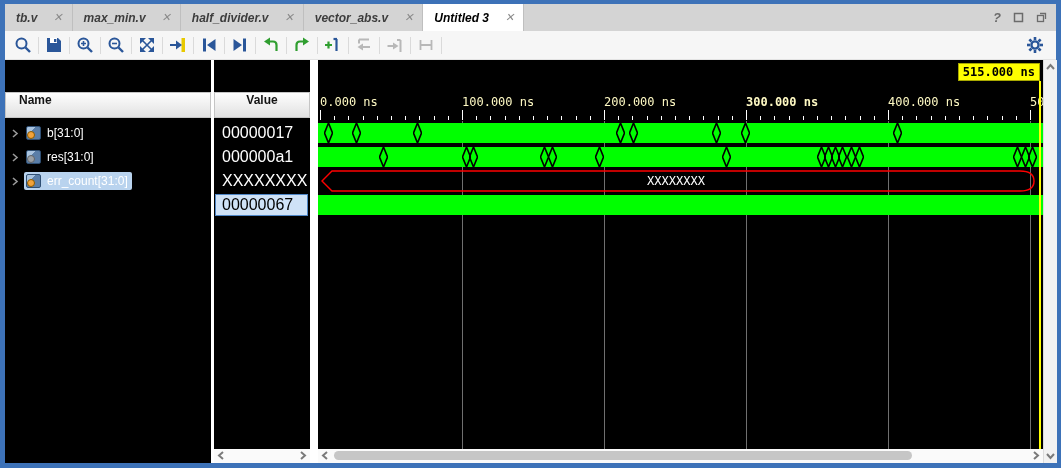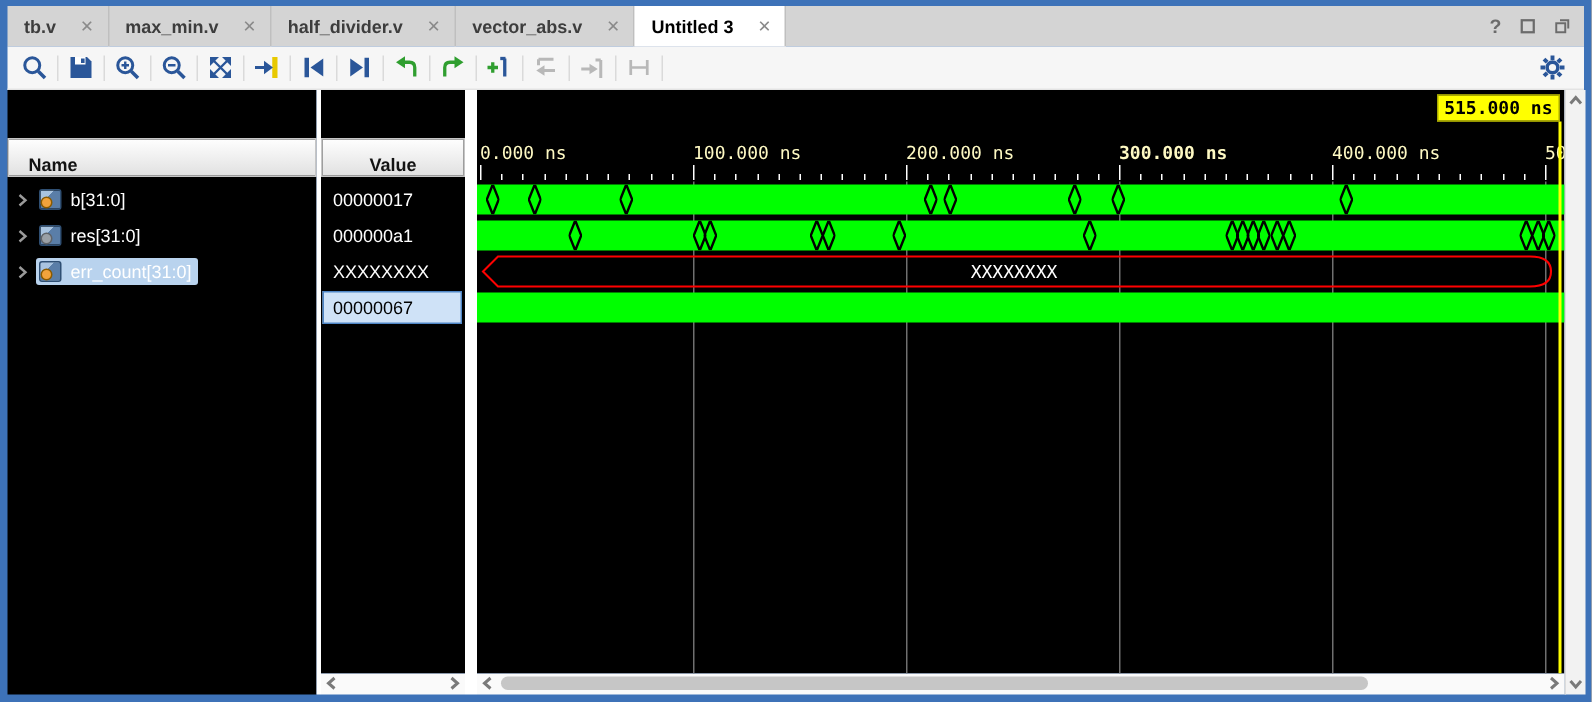--- a/index.html
+++ b/index.html
@@ -1,20 +1,20 @@
 <!DOCTYPE html>
 <html><head>
 <meta charset="utf-8">
 <style>
   html,body{margin:0;padding:0;background:#e8e8e8;}
   #app{position:relative;width:1061px;height:468px;background:#3d72b8;
        font-family:"Liberation Sans",sans-serif;overflow:hidden;}
   
   #tabbar{position:absolute;left:5px;top:4px;right:5px;height:27px;background:#d4d4d4;
-          display:flex;align-items:stretch;}
+          display:flex;align-items:stretch;font-style:italic;}
   .tab{display:flex;align-items:center;padding:0 9px 0 11px;border-right:1px solid #bfbfbf;
        font-size:12px;font-weight:bold;color:#3d3d3d;cursor:default;}
   .tab.active{background:#ffffff;color:#000;}
   .tab-label{margin-right:16px;}
   .tab-close{color:#8a8a8a;font-size:11px;font-weight:normal;}
   #win-controls{margin-left:auto;display:flex;align-items:center;gap:12px;padding-right:9px;}
   .winbtn{color:#6b6b6b;font-size:13px;font-weight:bold;display:flex;align-items:center;}
   
   #toolbar{position:absolute;left:5px;top:31px;right:5px;height:29px;background:#f6f6f6;
            display:flex;align-items:center;padding-left:5px;box-sizing:border-box;
@@ -26,34 +26,34 @@
   .blackpanel{position:absolute;background:#000;}
   #names-panel{left:5px;top:60px;width:206px;bottom:5px;}
   #values-panel{left:214px;top:60px;width:96px;bottom:19px;}
   #wave-panel{left:318px;top:60px;width:725px;bottom:19px;overflow:hidden;}
   .splitter{position:absolute;background:#ffffff;top:60px;bottom:5px;}
   #split1{left:211px;width:3px;}
   #split2{left:310px;width:8px;}
   .colheader{position:absolute;top:32px;left:0;right:0;height:26px;
              background:linear-gradient(#fefefe,#e1e1e1);border:1px solid #c5c5c5;
              box-sizing:border-box;color:#131313;font-size:12px;font-weight:bold;
-             display:flex;align-items:flex-end;}
+             display:flex;align-items:flex-start;}
   #name-header{padding-left:13px;}
   #value-header{justify-content:center;}
   .rows{position:absolute;top:61px;left:0;right:0;}
   .nrow{display:flex;align-items:center;height:24px;padding-left:6px;color:#fff;font-size:12px;}
   .chev{margin-right:5px;flex:0 0 auto;display:flex;}
   .sigwrap{display:flex;align-items:center;gap:6px;padding:2px 4px 2px 2px;border-radius:2px;}
   .sigwrap.sel{background:#b9d3ee;}
   .sigicon{position:relative;width:13px;height:12px;border:1px solid #2f4f73;border-radius:2px;
            background:linear-gradient(135deg,#a9c4e0 35%,#5a7ea8 35%);flex:0 0 auto;}
   .sigdot{position:absolute;left:0px;bottom:0px;width:6px;height:6px;border-radius:50%;}
   .dot-orange{background:#f2a33c;border:1px solid #8a5a00;}
   .dot-gray{background:#9aa0a6;border:1px solid #5f6368;}
-  .vrow{display:flex;align-items:center;height:24px;padding-left:8px;color:#fff;font-size:12px;}
+  .vrow{display:flex;align-items:center;height:24px;padding-left:8px;color:#fff;font-size:16px;}
   .editbox{background:#cfe2f7;border:1px solid #4f86c6;color:#000;height:20px;line-height:20px;
            padding-left:6px;width:85px;margin-left:-7px;}
   
   .hstrip{position:absolute;height:14px;background:#fafafa;}
   #values-hscroll{left:214px;width:96px;bottom:5px;}
   #wave-hscroll{left:318px;width:725px;bottom:5px;}
   .harrow{position:absolute;top:1px;display:flex;align-items:center;}
   .hthumb{position:absolute;left:16px;top:2px;width:578px;height:9px;background:#c6c6c6;border-radius:5px;}
   #vscroll{position:absolute;left:1043px;width:13px;top:60px;bottom:5px;background:#f2f2f2;
            border-left:1px solid #dcdcdc;}

